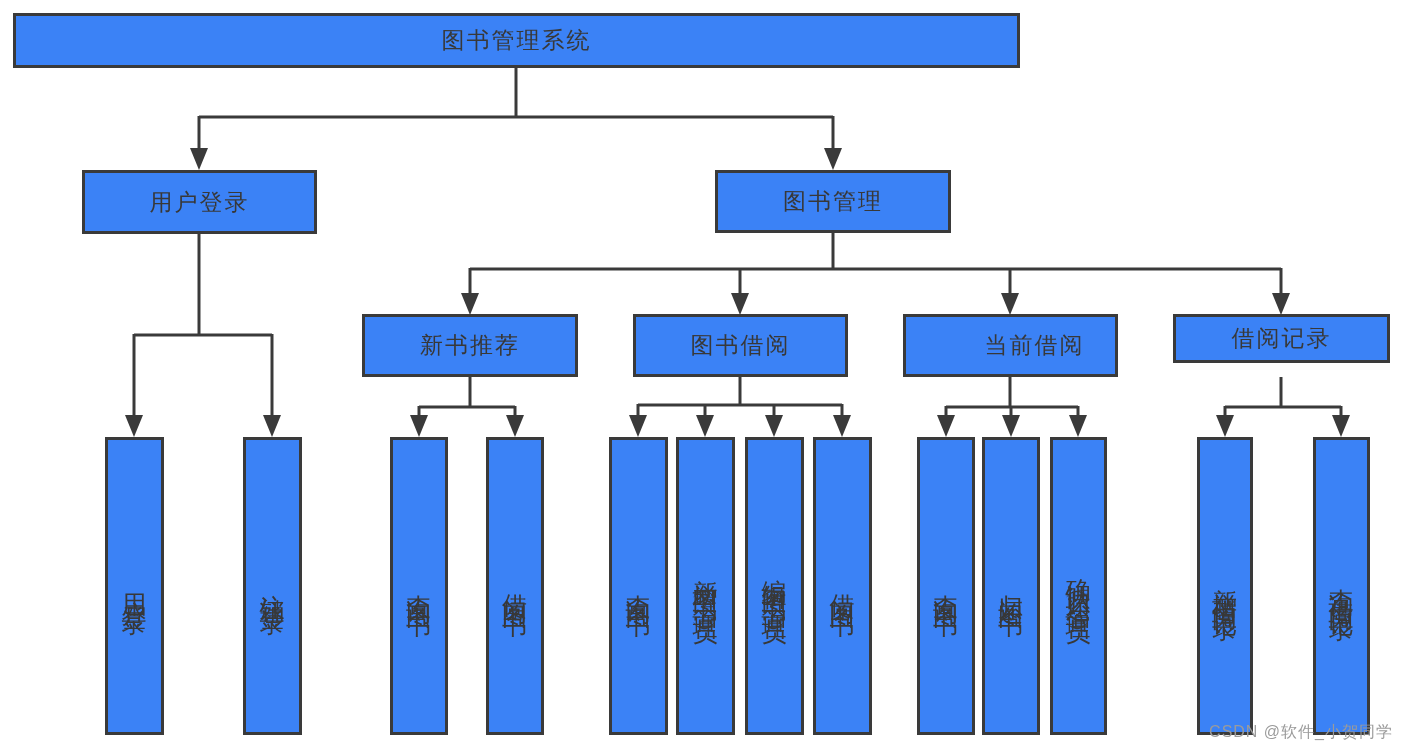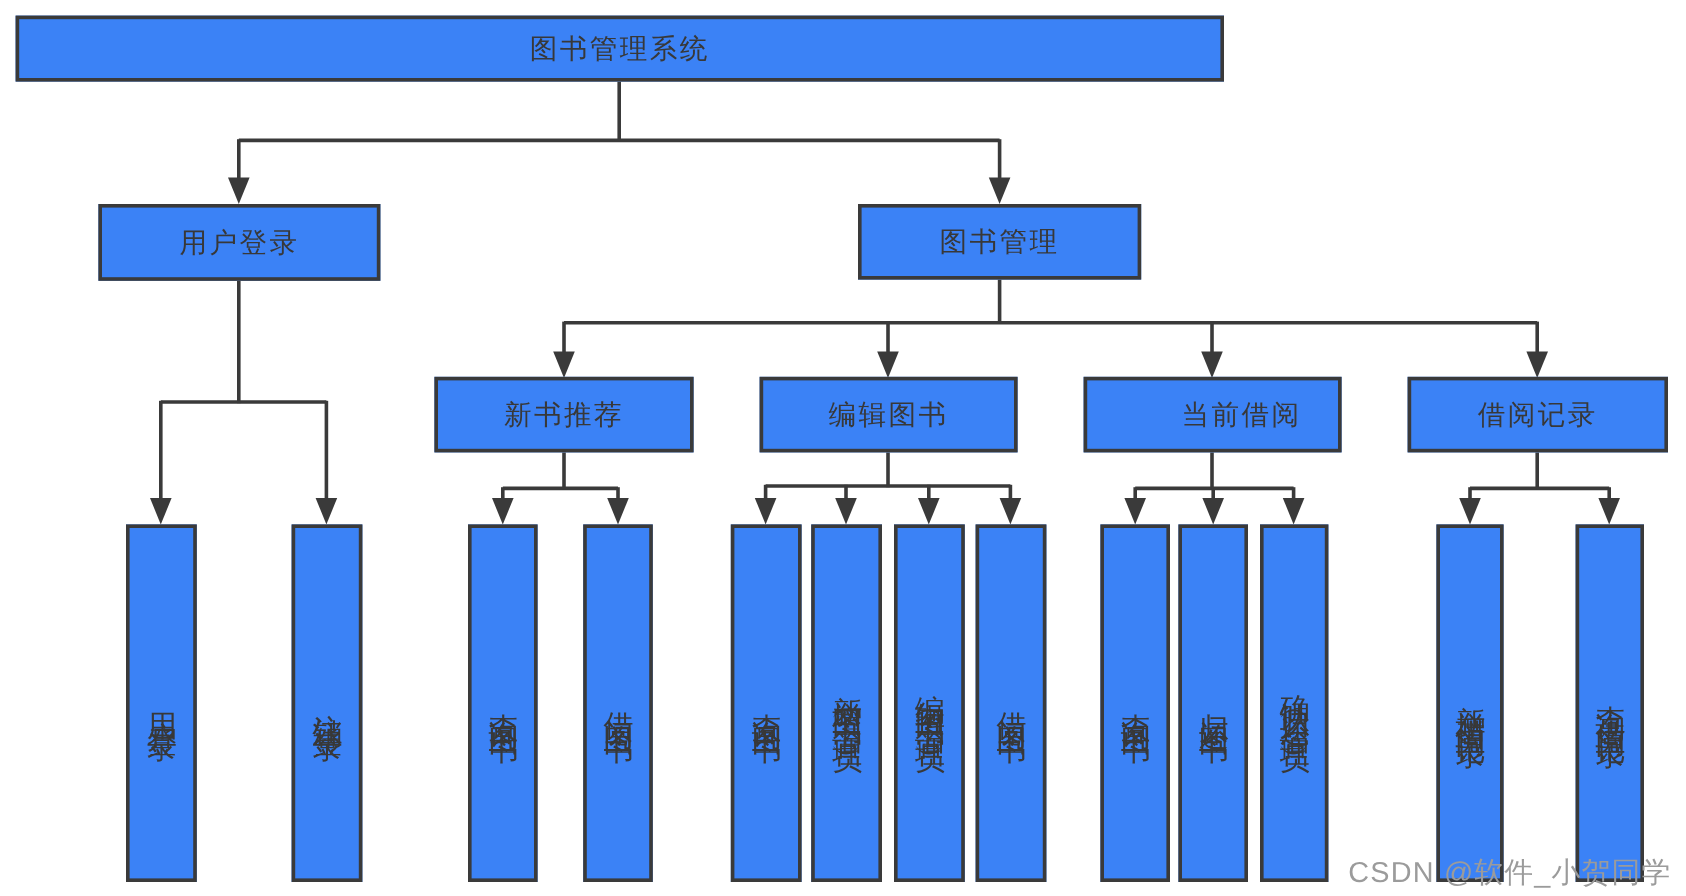--- a/index.html
+++ b/index.html
@@ -45,21 +45,21 @@
     font-size: 25px;
     color: #383838;
     letter-spacing: 6px;
     line-height: 1.2;
     white-space: nowrap;
   }
   .watermark {
     position: absolute;
     right: 12px;
     bottom: 4px;
-    font-size: 24px;
+    font-size: 16px;
     letter-spacing: 1px;
     color: #9b9b9b;
     white-space: nowrap;
   }
 </style>
 </head>
 <body>
 
 <div class="canvas">
 
@@ -147,26 +147,26 @@
     <span class="label-h">用户登录</span>
   </div>
   <div class="node" style="left:715px; top:170px; width:236px; height:63px;">
     <span class="label-h">图书管理</span>
   </div>
 
   <div class="node" style="left:362px; top:314px; width:216px; height:63px;">
     <span class="label-h">新书推荐</span>
   </div>
   <div class="node" style="left:633px; top:314px; width:215px; height:63px;">
-    <span class="label-h">编辑图书</span>
+    <span class="label-h">图书借阅</span>
   </div>
   <div class="node" style="left:903px; top:314px; width:215px; height:63px;padding-left:48px;">
     <span class="label-h">当前借阅</span>
   </div>
-  <div class="node" style="left:1173px; top:314px; width:217px; height:63px;">
+  <div class="node" style="left:1173px; top:314px; width:217px; height:49px;">
     <span class="label-h">借阅记录</span>
   </div>
 
   <div class="node" style="left:105px; top:437px; width:59px; height:298px;">
     <span class="label-v">用户登录</span>
   </div>
   <div class="node" style="left:243px; top:437px; width:59px; height:298px;">
     <span class="label-v">注销登录</span>
   </div>
 

